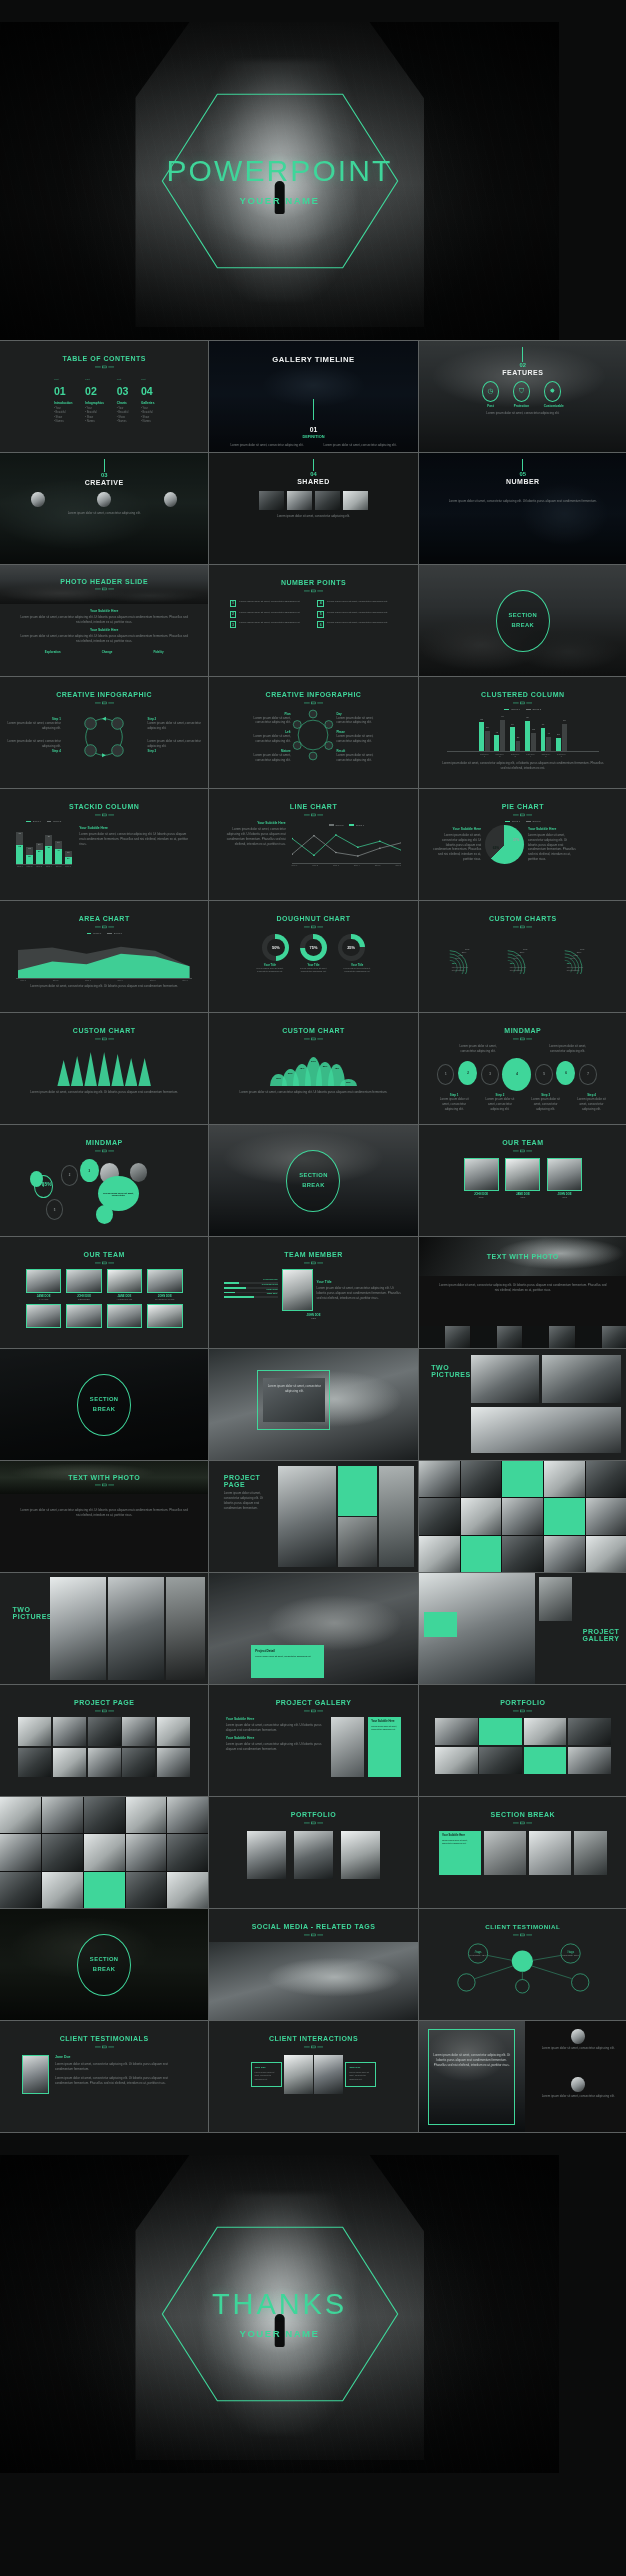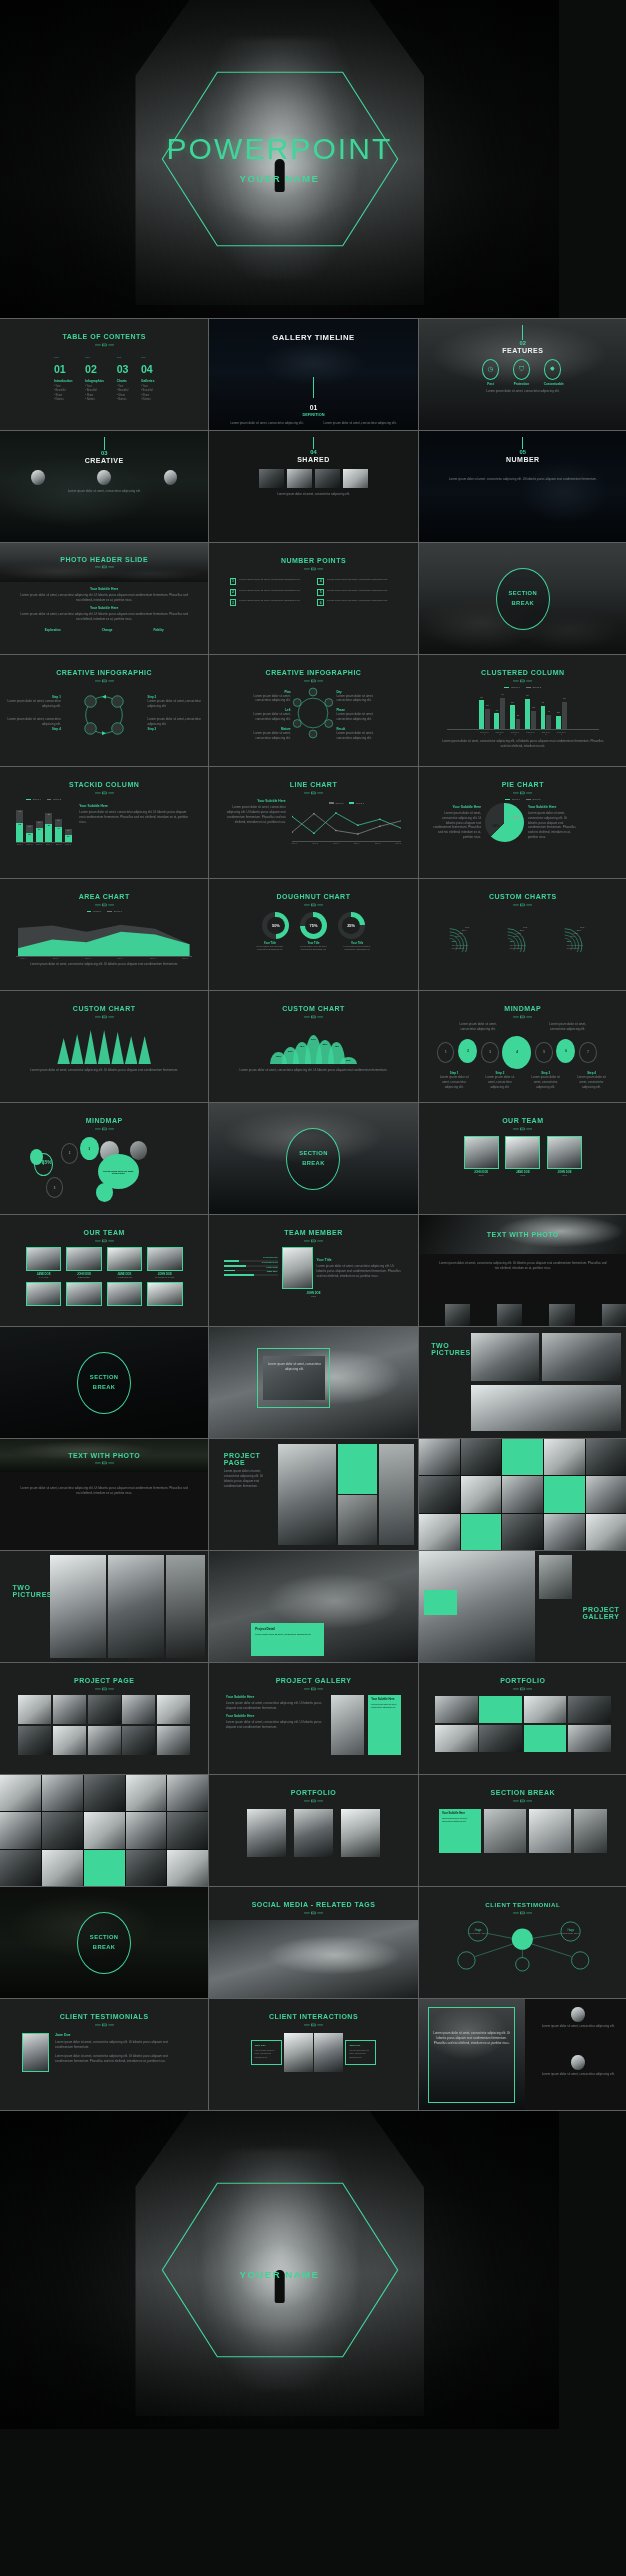--- a/index.html
+++ b/index.html
@@ -13,20 +13,21 @@
   
   .hero {
     position: relative;
     width: 559px;
     height: 318px;
     overflow: hidden;
     background:
       radial-gradient(ellipse 116px 87px at 50% 52%, rgba(215,222,222,0.55) 0%, rgba(120,128,128,0.22) 38%, rgba(20,22,22,0.0) 72%),
       radial-gradient(ellipse 289px 212px at 50% 55%, rgba(70,76,76,0.35) 0%, rgba(8,9,9,0) 75%),
       linear-gradient(180deg, #060707 0%, #0a0b0b 30%, #0d0e0e 60%, #070808 100%);
+    margin-top: 22px;
   }
   .hero::before {
     content: "";
     position: absolute; inset: 0;
     background:
       linear-gradient(100deg, rgba(255,255,255,0.025) 0 1.9px, transparent 1.9px 25px),
       linear-gradient(-100deg, rgba(255,255,255,0.02) 0 1.9px, transparent 1.9px 30px),
       repeating-linear-gradient(78deg, rgba(255,255,255,0.012) 0 1px, transparent 1px 8.7px);
     opacity: .85;
   }
@@ -1613,16 +1614,17 @@
   <div class="tunnel"></div>
   <div class="tunnel2"></div>
   <div class="figure"></div>
   <div class="vignette"></div>
   <div class="hexagon">
     <svg viewBox="0 0 260 196" fill="none">
       <polygon points="65,8 195,8 252,98 195,188 65,188 8,98" stroke="#3fd69a" stroke-width="1.2" fill="none"></polygon>
     </svg>
   </div>
   <div class="hero-text">
+    <div class="hero-title">THANKS</div>
     <div class="hero-sub">YOUER NAME</div>
   </div>
 </div>
 
 
 </body></html>

